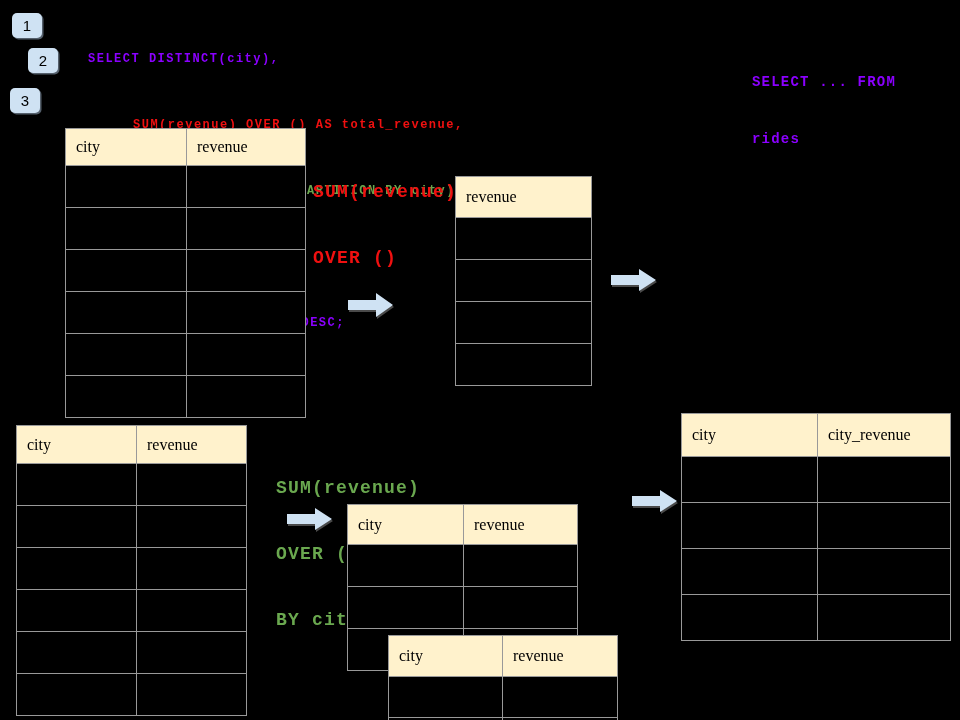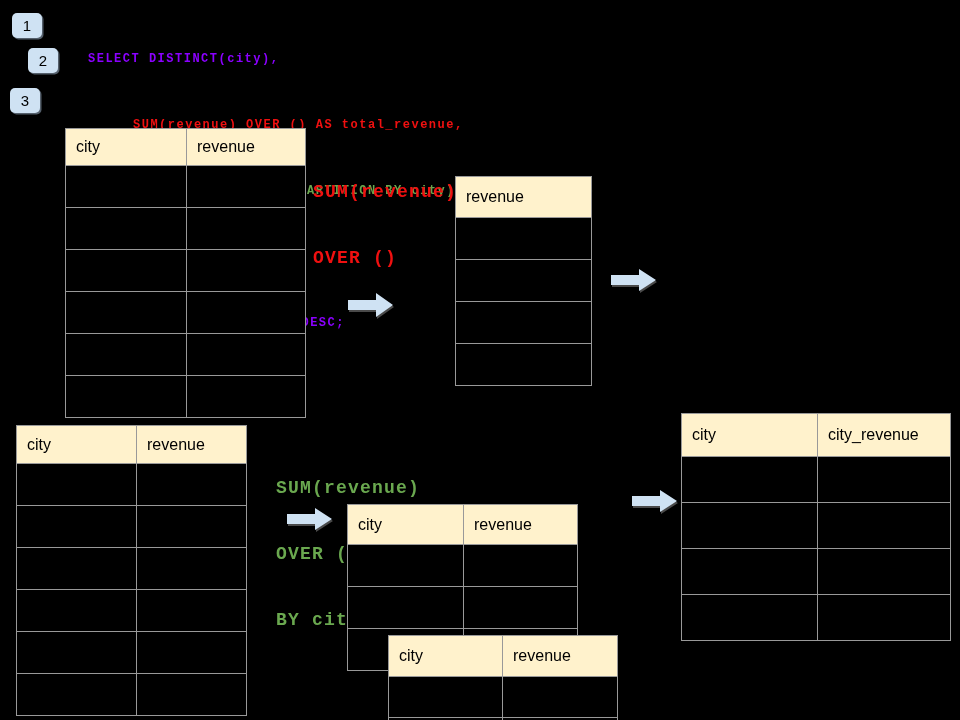--- a/index.html
+++ b/index.html
@@ -28,21 +28,21 @@
     position: absolute; width: 30px; height: 25px;
     background: var(--badge_fill, #cfe2f3); border-radius: 5px;
     display: flex; align-items: center; justify-content: center;
     color: #000; font-size: 15px;
     box-shadow: 1.5px 1.5px 0 #55606c;
   }
   .badge1 { left: 12px; top: 13px; }
   .badge2 { left: 28px; top: 48px; }
   .badge3 { left: 10px; top: 88px; }
   
-  table { position: absolute; border-collapse: collapse; table-layout: fixed; }
+  table { position: absolute; border-collapse: collapse; table-layout: fixed; font-family: Liberation Serif, serif; }
   th {
     background: var(--table_header_fill, #fff2cc); color: #000;
     font-weight: normal; font-size: 16px; text-align: left;
     padding: 0 4px 0 10px; border: 1px solid var(--table_border, #999);
   }
   td { border: 1px solid var(--table_border, #999); background: #000; padding: 0; }
   .t-source-top { left: 65px; top: 128px; }
   .t-source-top th { height: 36px; } .t-source-top td { height: 41px; }
   .t-source-top .c1 { width: 121px; } .t-source-top .c2 { width: 119px; }
   .t-total { left: 455px; top: 176px; }
@@ -77,20 +77,24 @@
   <div class="badge badge3">3</div>
 
   <div class="mono sql-block">
     <div class="c-purple">SELECT DISTINCT(city),</div>
     <div class="c-red ind1">SUM(revenue) OVER () AS total_revenue,</div>
     <div class="c-green ind1">SUM(revenue) OVER (PARTITION BY city) as city_revenue</div>
     <div class="c-purple ind2">FROM rides</div>
     <div class="c-purple ind2">ORDER by city_revenue DESC;</div>
   </div>
 
+  <div class="mono ann ann-source c-purple">
+    <div>SELECT ... FROM</div>
+    <div>rides</div>
+  </div>
 
   <div class="mono ann ann-total c-red">
     <div>SUM(revenue)</div>
     <div>OVER ()</div>
   </div>
 
   <div class="mono ann ann-partition c-green">
     <div>SUM(revenue)</div>
     <div>OVER (PARTITION</div>
     <div>BY city)</div>

